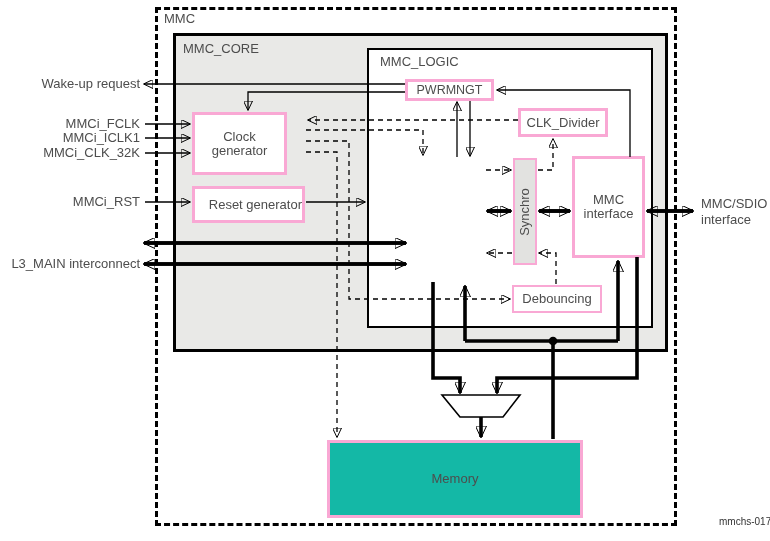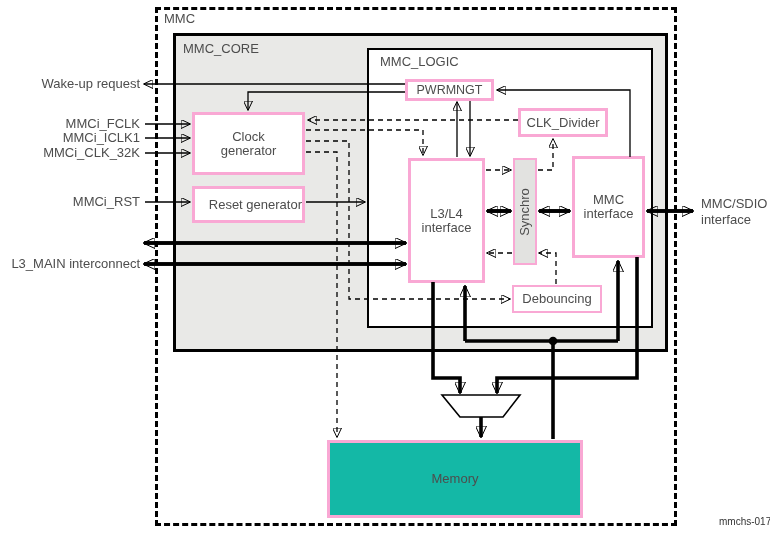--- a/index.html
+++ b/index.html
@@ -43,28 +43,25 @@
   <div class="abs clabel" style="left:164px;top:11px;">MMC</div>
   <div class="abs clabel" style="left:183px;top:41px;">MMC_CORE</div>
   <div class="abs clabel" style="left:380px;top:54px;">MMC_LOGIC</div>
 
   <div class="abs box" style="left:405px;top:79px;width:89px;height:22px;font-size:12.5px;">
     <span>PWRMNGT</span>
   </div>
   <div class="abs box" style="left:518px;top:108px;width:90px;height:29px;">
     <span>CLK_Divider</span>
   </div>
-  <div class="abs box" style="left:192px;top:112px;width:113px;height:63px;">
+  <div class="abs box" style="left:192px;top:112px;width:95px;height:63px;">
     <span style="width:72px;">Clock generator</span>
   </div>
   <div class="abs box" style="left:192px;top:186px;width:113px;height:37px;justify-content:flex-end;">
     <span>Reset generator</span>
-  </div>
-  <div class="abs box" style="left:408px;top:158px;width:77px;height:125px;">
-    <span style="width:62px;">L3/L4 interface</span>
   </div>
   <div class="abs box b2 gray" style="left:513px;top:158px;width:24px;height:107px;">
     <span class="rot">Synchro</span>
   </div>
   <div class="abs box" style="left:572px;top:156px;width:73px;height:102px;">
     <span style="width:66px;">MMC interface</span>
   </div>
   <div class="abs box b2" style="left:512px;top:285px;width:90px;height:28px;">
     <span>Debouncing</span>
   </div>

